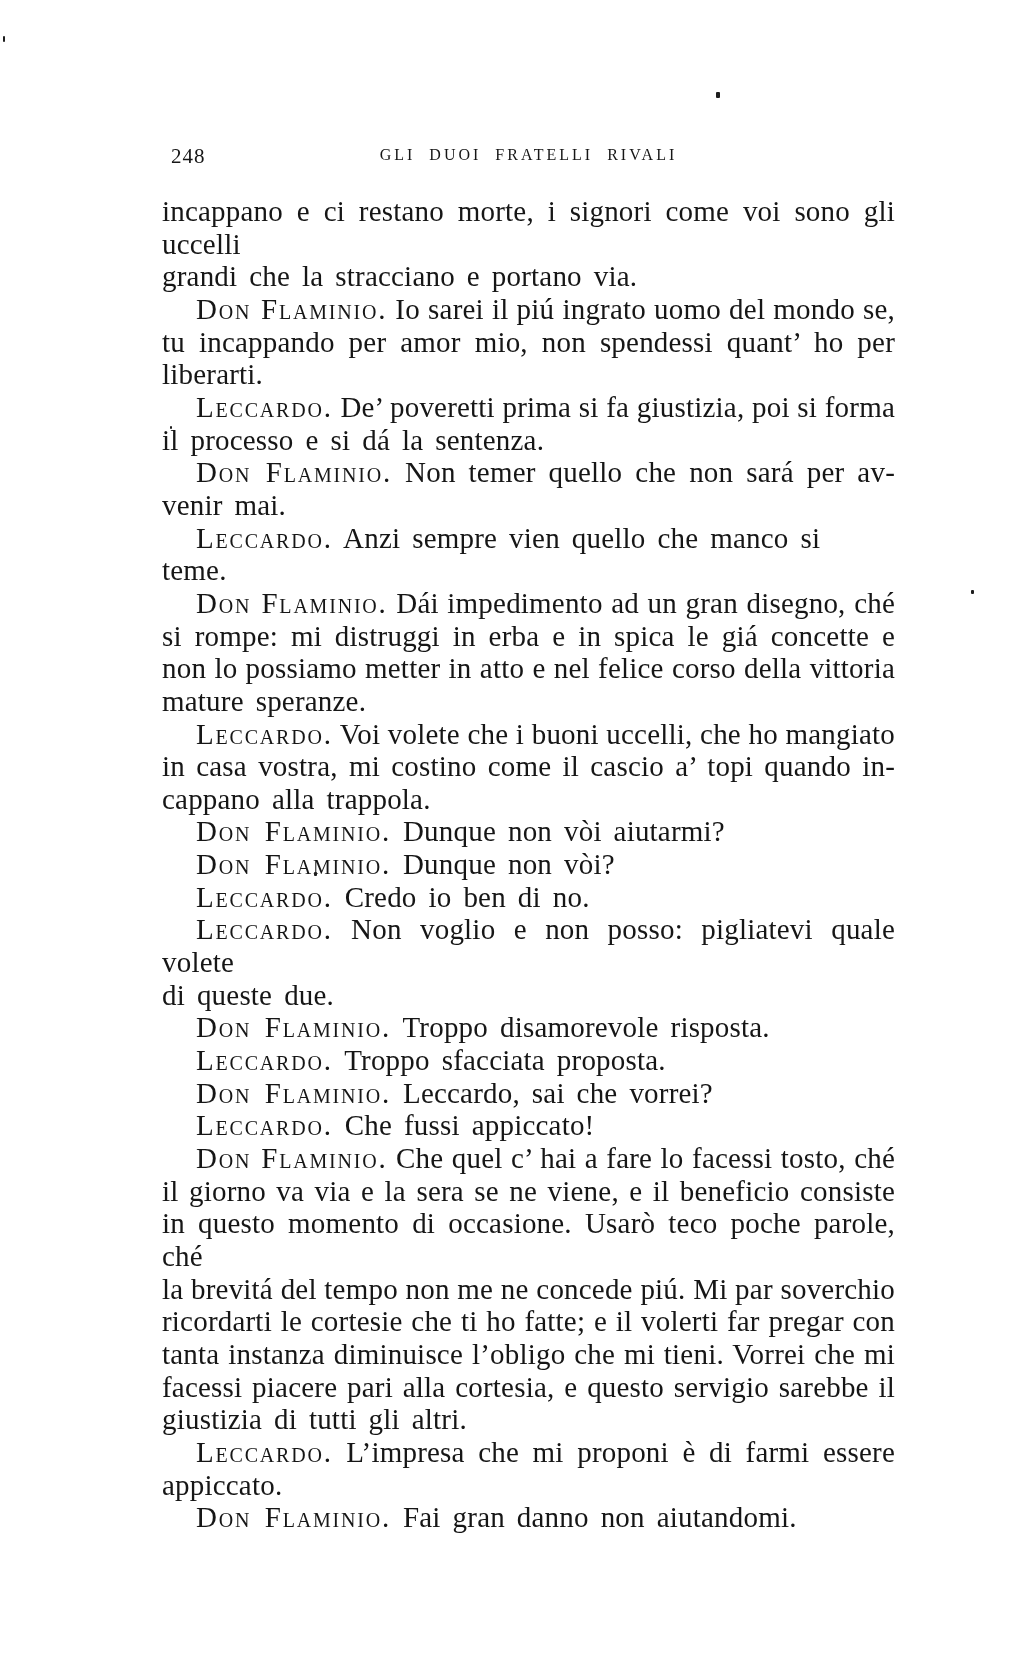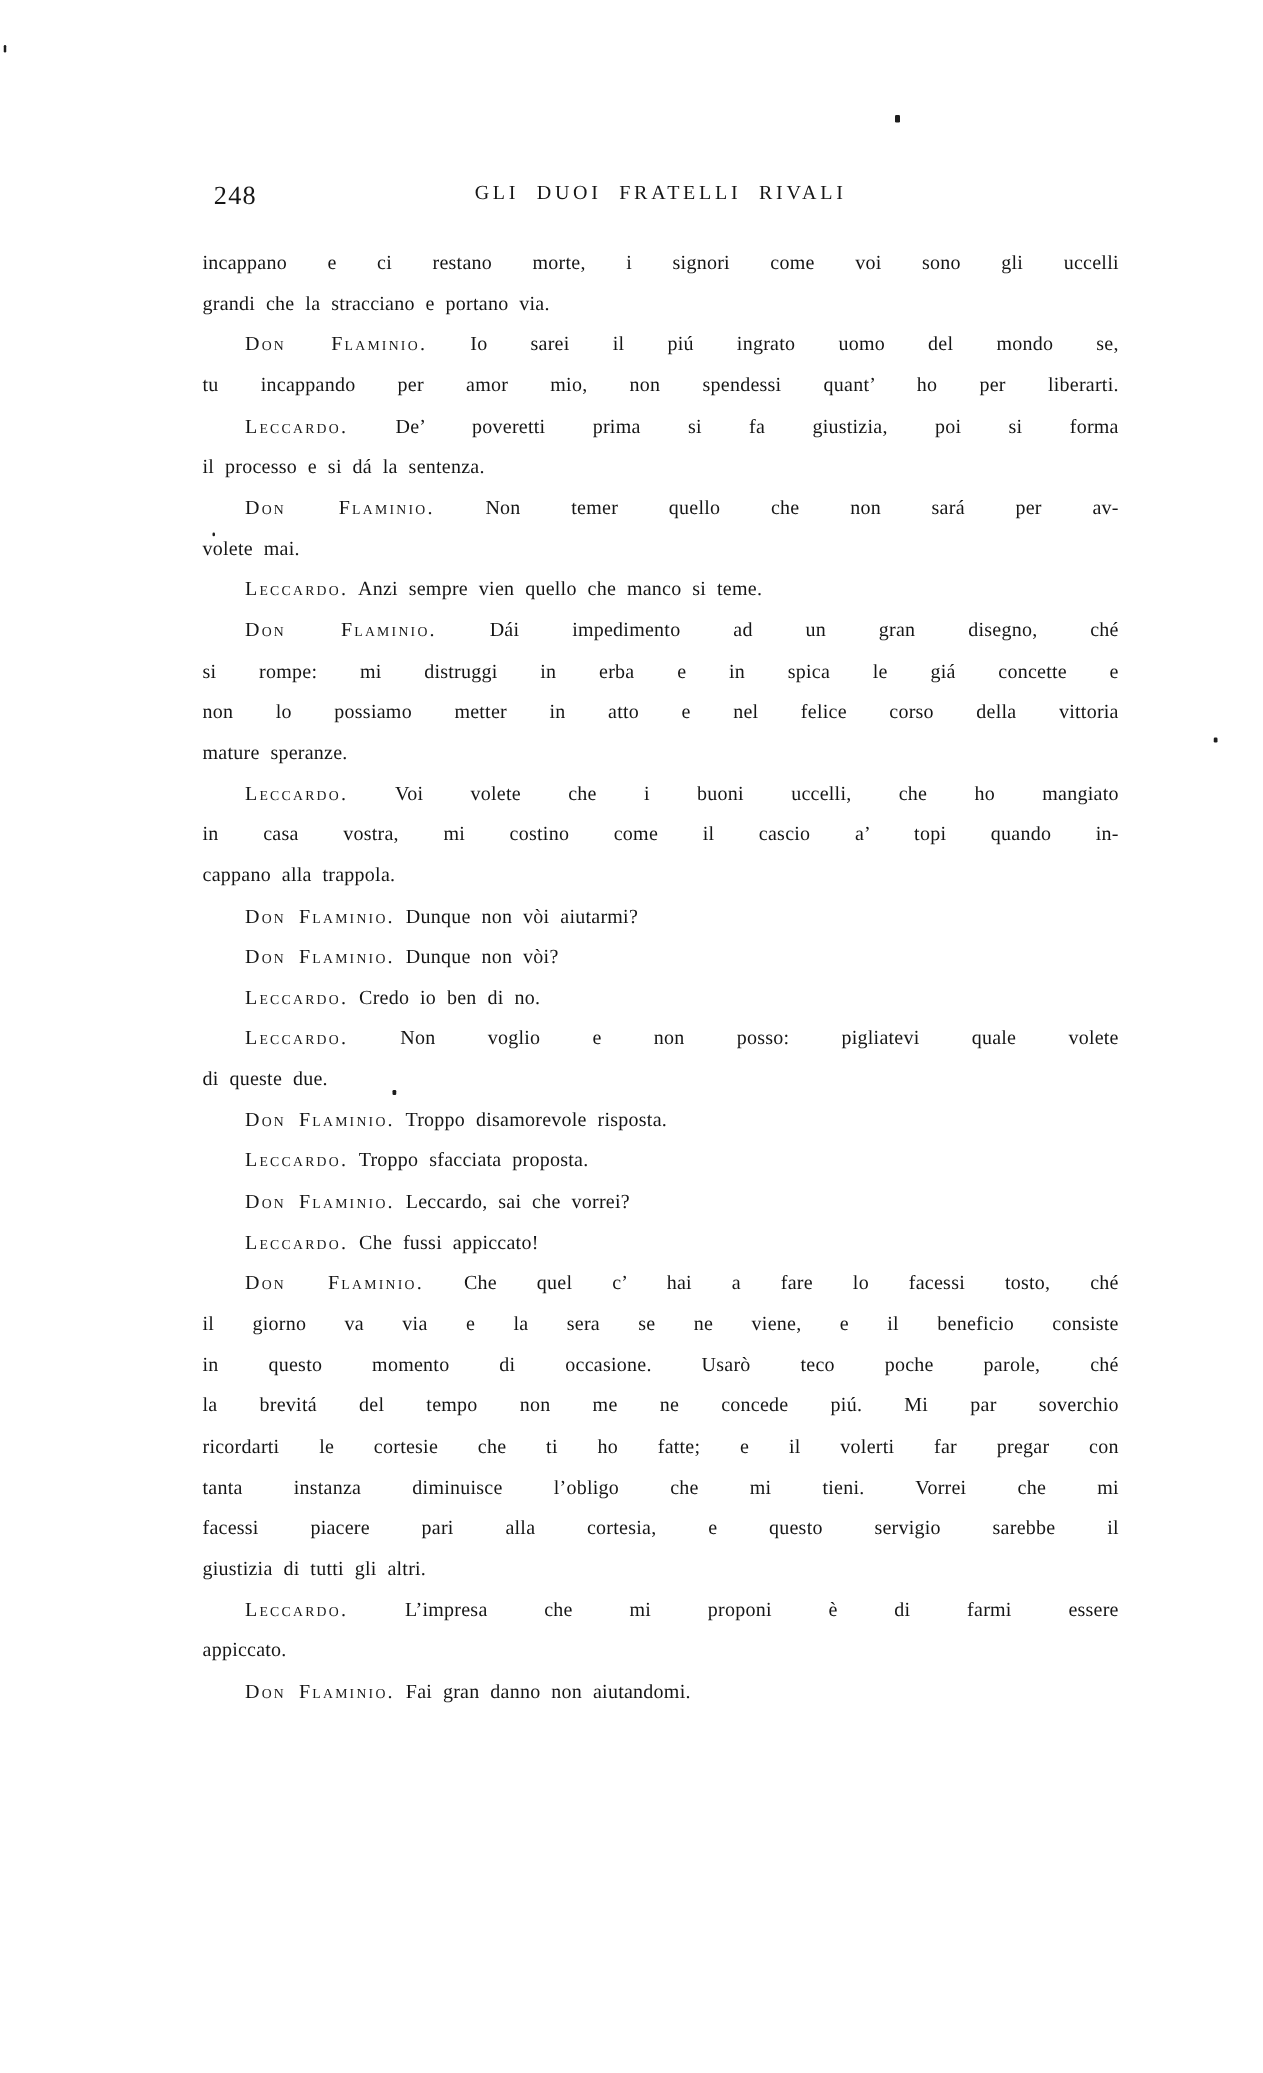--- a/index.html
+++ b/index.html
@@ -32,21 +32,21 @@
     font-size: 16px;
     letter-spacing: 3px;
     word-spacing: 7px;
     white-space: nowrap;
   }
   .text-block {
     position: absolute;
     left: 162px;
     top: 195px;
     width: 733px;
-    font-size: 16px;
+    font-size: 29px;
     line-height: 32.65px;
     letter-spacing: 0.2px;
   }
   .line {
     text-align: left;
     word-spacing: 4.5px;   
   }
   .line.justify {
     text-align: justify;
     text-align-last: justify;
@@ -75,21 +75,21 @@
   <div class="running-title">GLI DUOI FRATELLI RIVALI</div>
 
   <div class="text-block">
       <div class="line justify"><span>incappano e ci restano morte, i signori come voi sono gli uccelli</span></div>
       <div class="line"><span>grandi che la stracciano e portano via.</span></div>
       <div class="line indent justify"><span class="sc">Don Flaminio.</span><span> Io sarei il piú ingrato uomo del mondo se,</span></div>
       <div class="line justify"><span>tu incappando per amor mio, non spendessi quant’ ho per liberarti.</span></div>
       <div class="line indent justify"><span class="sc">Leccardo.</span><span> De’ poveretti prima si fa giustizia, poi si forma</span></div>
       <div class="line"><span>il processo e si dá la sentenza.</span></div>
       <div class="line indent justify"><span class="sc">Don Flaminio.</span><span> Non temer quello che non sará per av-</span></div>
-      <div class="line"><span>volete mai.</span></div>
+      <div class="line"><span>venir mai.</span></div>
       <div class="line indent"><span class="sc">Leccardo.</span><span> Anzi sempre vien quello che manco si teme.</span></div>
       <div class="line indent justify"><span class="sc">Don Flaminio.</span><span> Dái impedimento ad un gran disegno, ché</span></div>
       <div class="line justify"><span>si rompe: mi distruggi in erba e in spica le giá concette e</span></div>
       <div class="line justify"><span>non lo possiamo metter in atto e nel felice corso della vittoria</span></div>
       <div class="line"><span>mature speranze.</span></div>
       <div class="line indent justify"><span class="sc">Leccardo.</span><span> Voi volete che i buoni uccelli, che ho mangiato</span></div>
       <div class="line justify"><span>in casa vostra, mi costino come il cascio a’ topi quando in-</span></div>
       <div class="line"><span>cappano alla trappola.</span></div>
       <div class="line indent"><span class="sc">Don Flaminio.</span><span> Dunque non vòi aiutarmi?</span></div>
       <div class="line indent"><span class="sc">Don Flaminio.</span><span> Dunque non vòi?</span></div>

